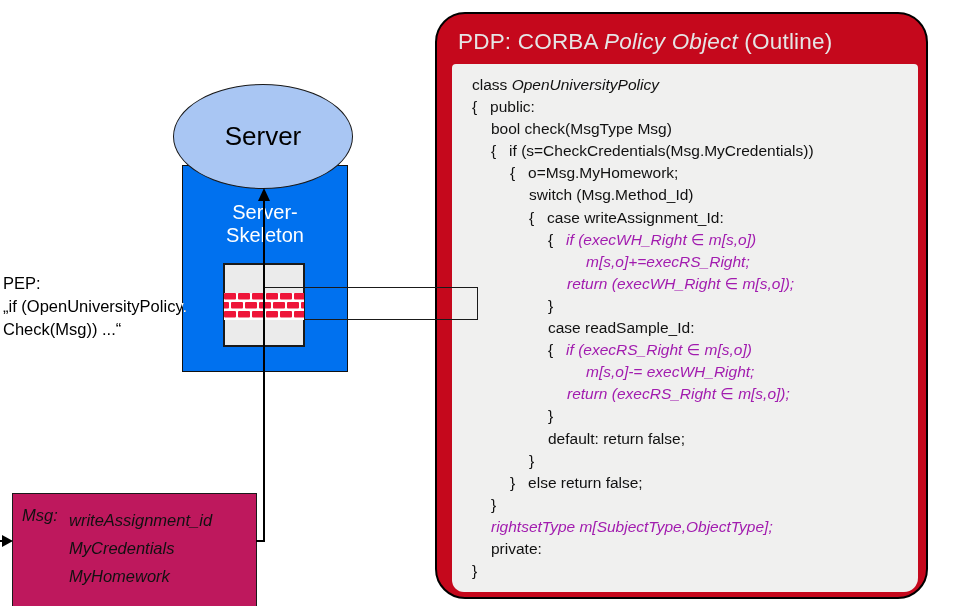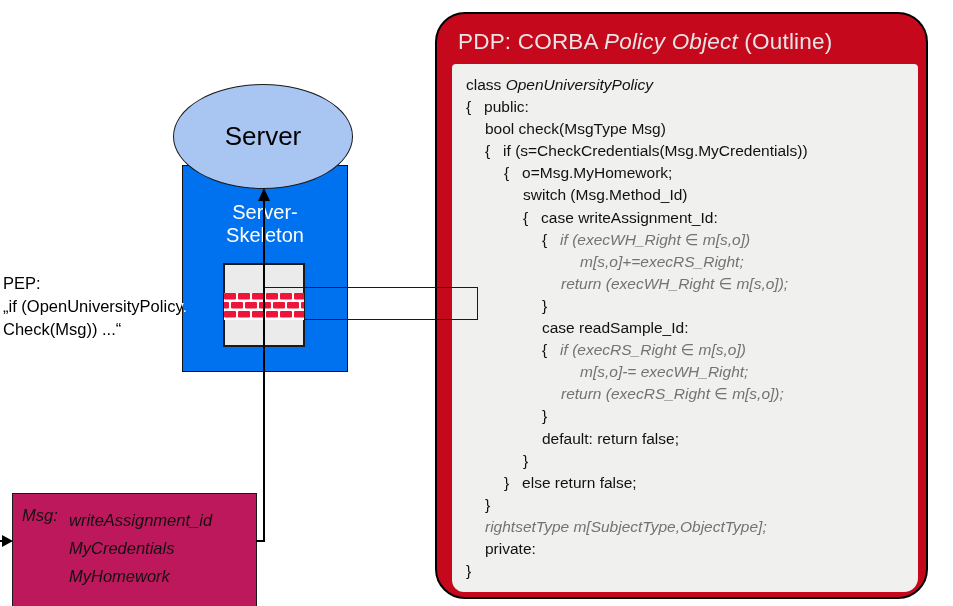--- a/index.html
+++ b/index.html
@@ -14,25 +14,25 @@
   }
   .pdp-title{
     position:absolute;left:21px;top:15px;font-size:22.5px;color:#e5e5e5;
     white-space:nowrap;letter-spacing:0.2px;
   }
   .pdp-title .it{font-style:italic;}
   .code-panel{
     position:absolute;left:15px;top:50px;width:466px;height:528px;
     background:#F0F0EF;border-radius:4px 4px 14px 12px;overflow:hidden;
   }
-  .code-block{position:absolute;left:14px;top:10px;right:4px;}
+  .code-block{position:absolute;left:20px;top:10px;right:4px;}
   .code-line{font-size:15.5px;line-height:22.1px;white-space:pre;}
   .seg-n{color:#111;font-style:normal;}
   .seg-i{color:#111;font-style:italic;}
-  .seg-b{color:#737373;font-style:italic;}
+  .seg-b{color:#a21caf;font-style:italic;}
   
   .server-rect{
     position:absolute;left:182px;top:165px;width:166px;height:207px;
     background:#0071EF;border:1.5px solid #111;z-index:2;box-sizing:border-box;
   }
   .server-ellipse{
     position:absolute;left:173px;top:84px;width:180px;height:105px;
     background:#A9C6F3;border:1.5px solid #1a1a1a;border-radius:50%;z-index:3;
     display:flex;align-items:center;justify-content:center;box-sizing:border-box;
   }

